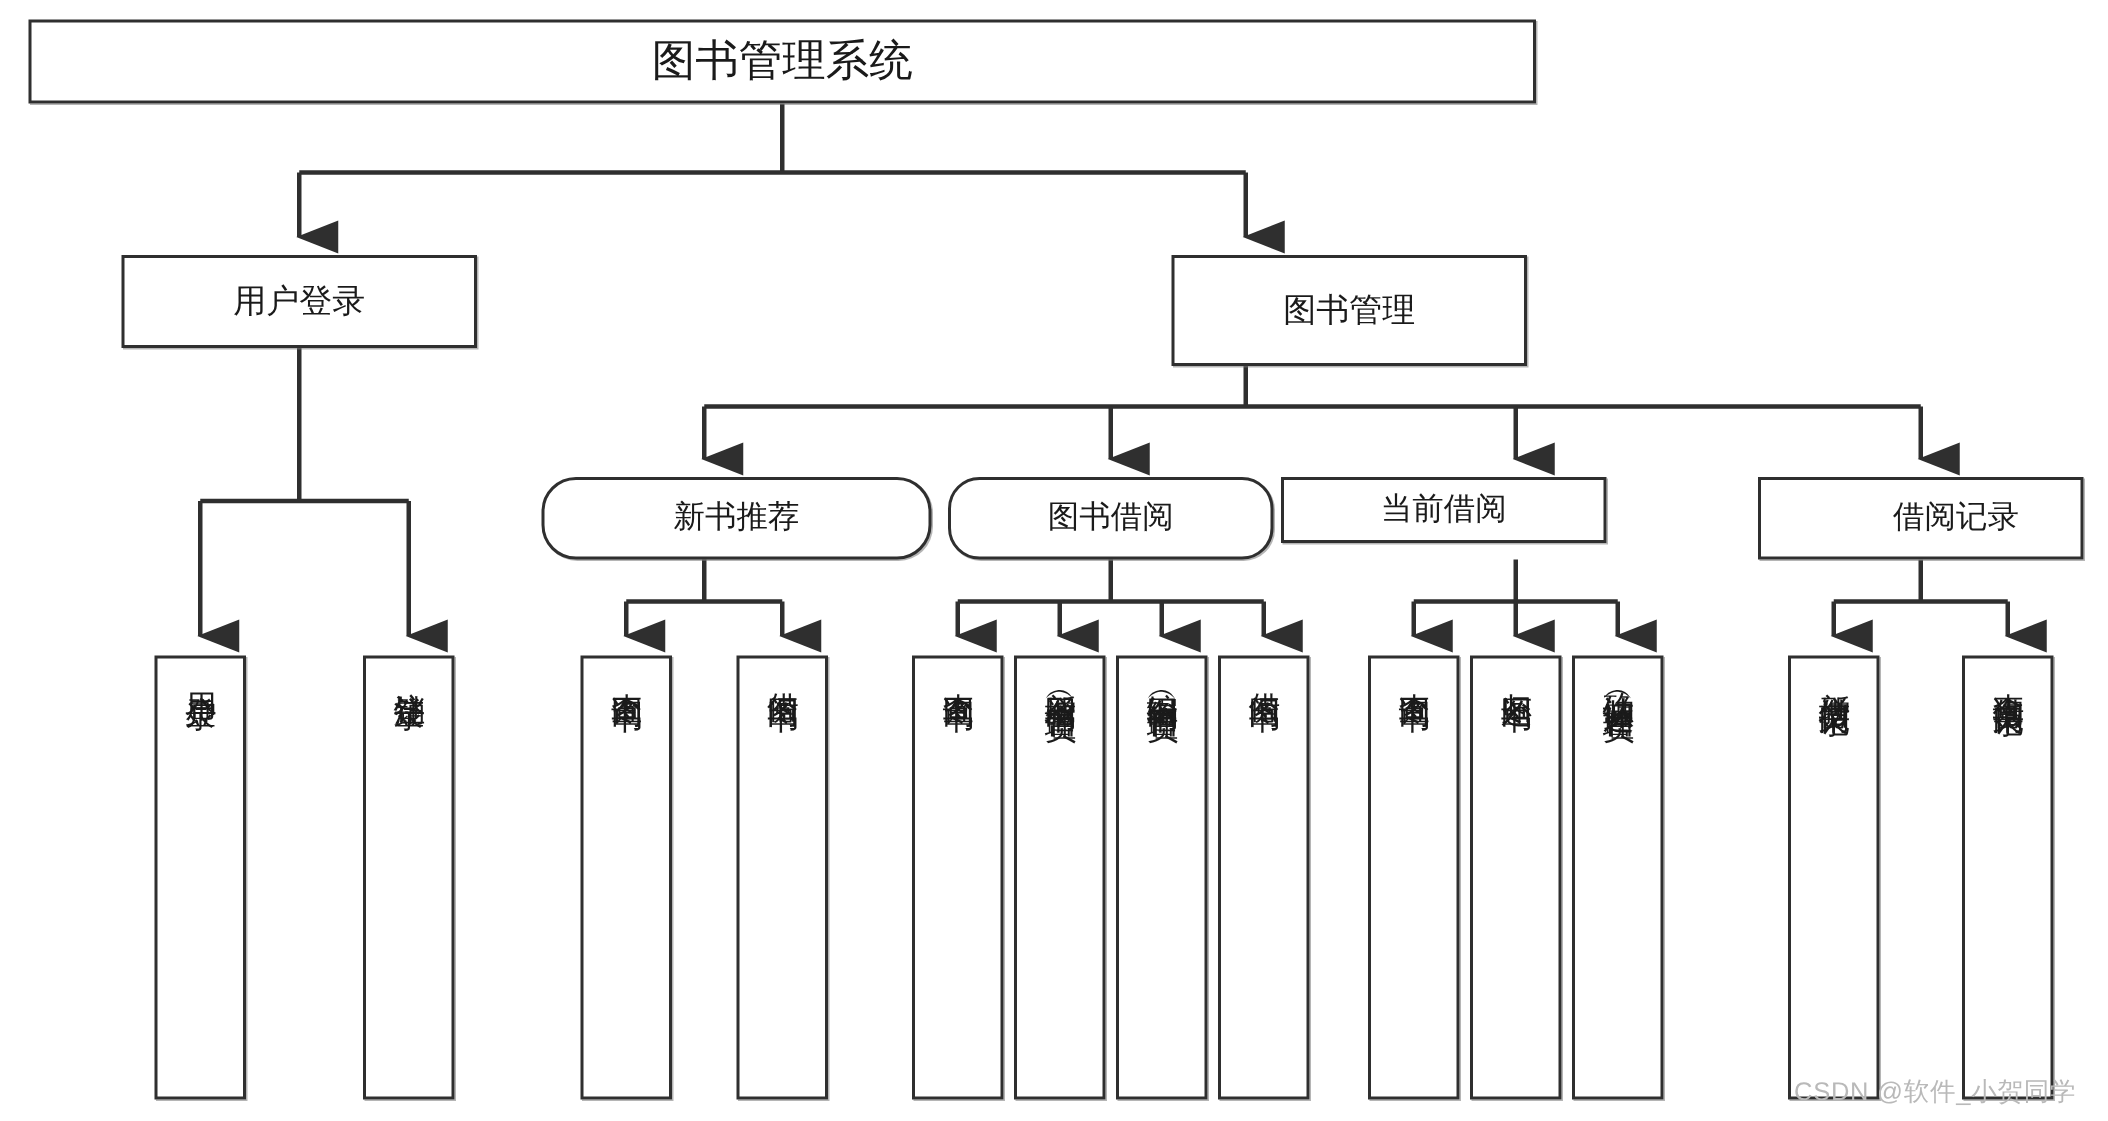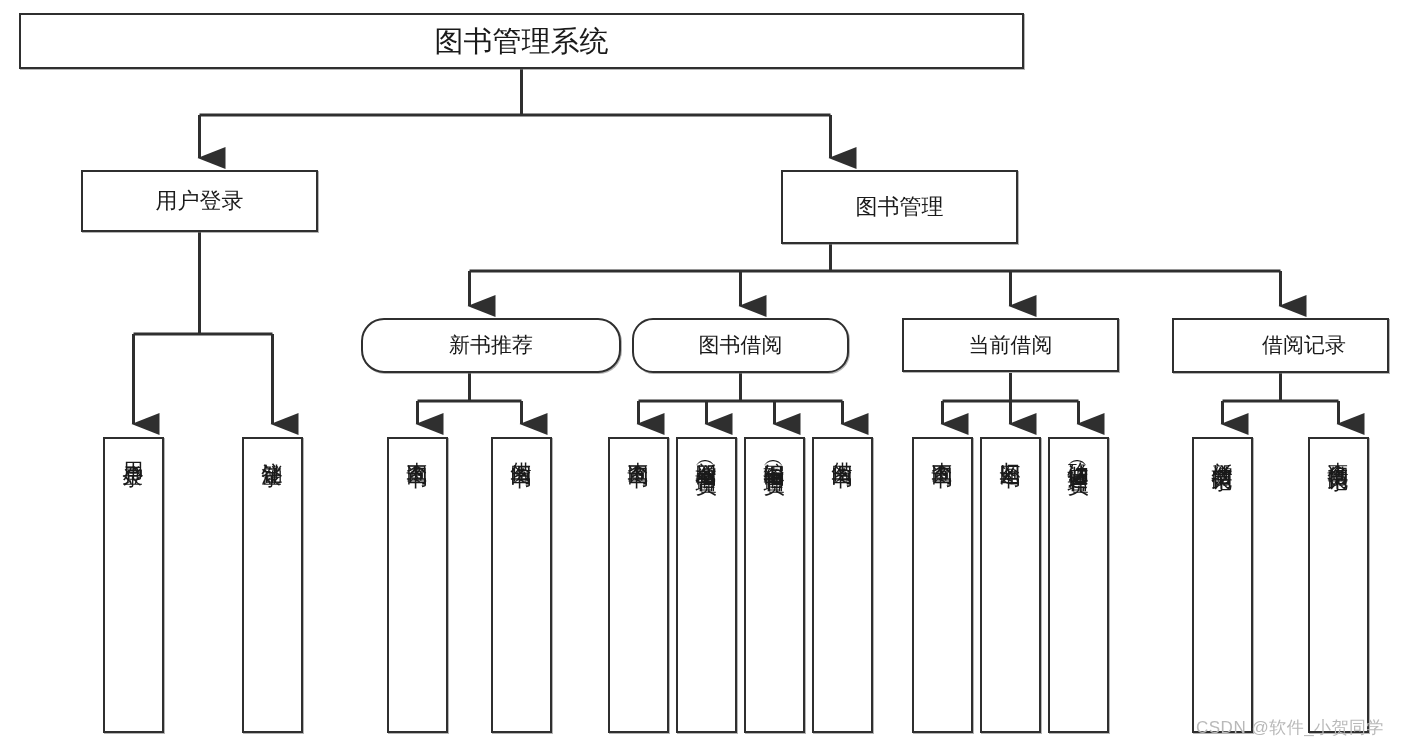--- a/index.html
+++ b/index.html
@@ -153,21 +153,21 @@
   </div>
 
   <div class="node lvl3" style="left:361px; top:318px; width:260px; height:55px;border-radius:23px;">
     <span class="label">新书推荐</span>
   </div>
 
   <div class="node lvl3" style="left:632px; top:318px; width:217px; height:55px;border-radius:21px;">
     <span class="label">图书借阅</span>
   </div>
 
-  <div class="node lvl3" style="left:902px; top:318px; width:217px; height:54px;">
+  <div class="node lvl3" style="left:854px; top:318px; width:217px; height:44px;">
     <span class="label">当前借阅</span>
   </div>
 
   <div class="node lvl3" style="left:1172px; top:318px; width:217px; height:55px;padding-left:47px;">
     <span class="label">借阅记录</span>
   </div>
 
   <div class="node leaf" style="left:103px; top:437px; width:61px; height:296px;">
     <span class="label">用户登录</span>
   </div>

